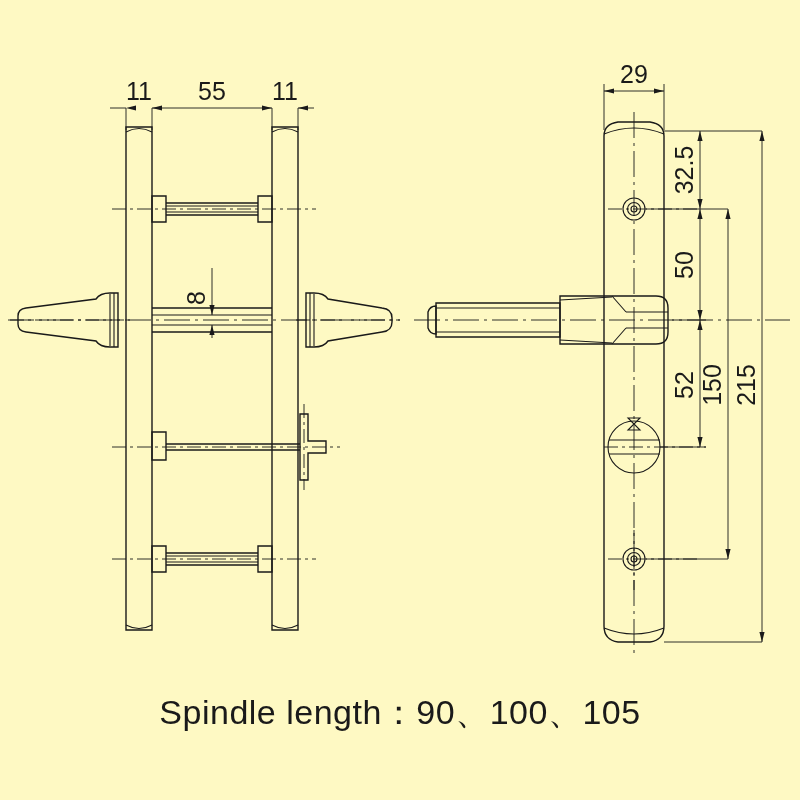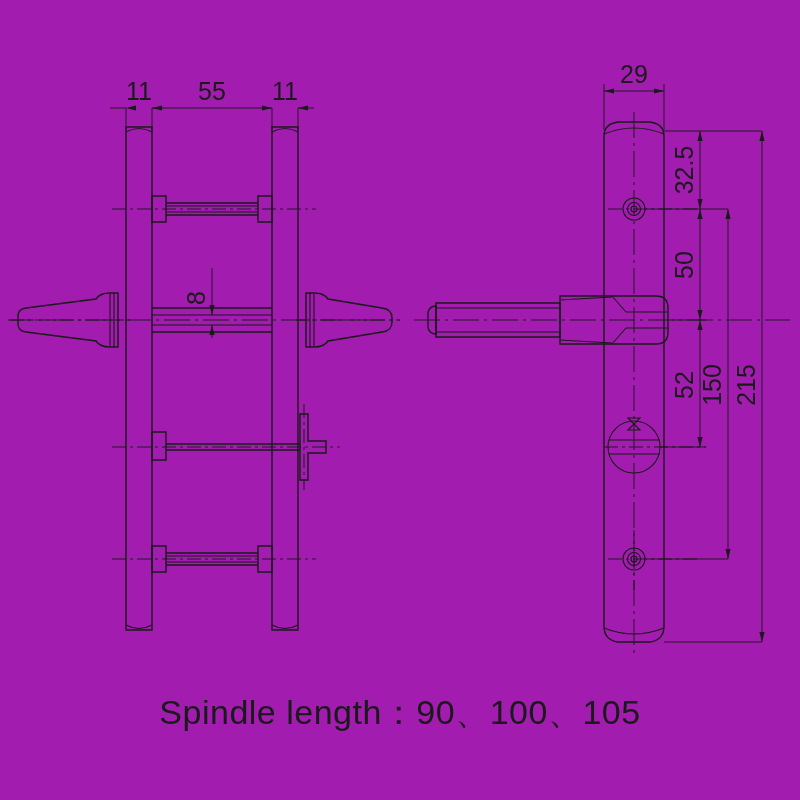--- a/index.html
+++ b/index.html
@@ -10,21 +10,21 @@
   body {
     width: 800px;
     height: 800px;
     font-family: "Liberation Sans", sans-serif;
     overflow: hidden;
   }
   #drawing-root {
     position: relative;
     width: 800px;
     height: 800px;
-    background: #a21caf;
+    background: #fef9c3;
   }
   svg#tech-drawing {
     display: block;
     width: 800px;
     height: 800px;
   }
   .outline {
     fill: none;
     stroke: #1a1a1a;
     stroke-width: 1.4;

